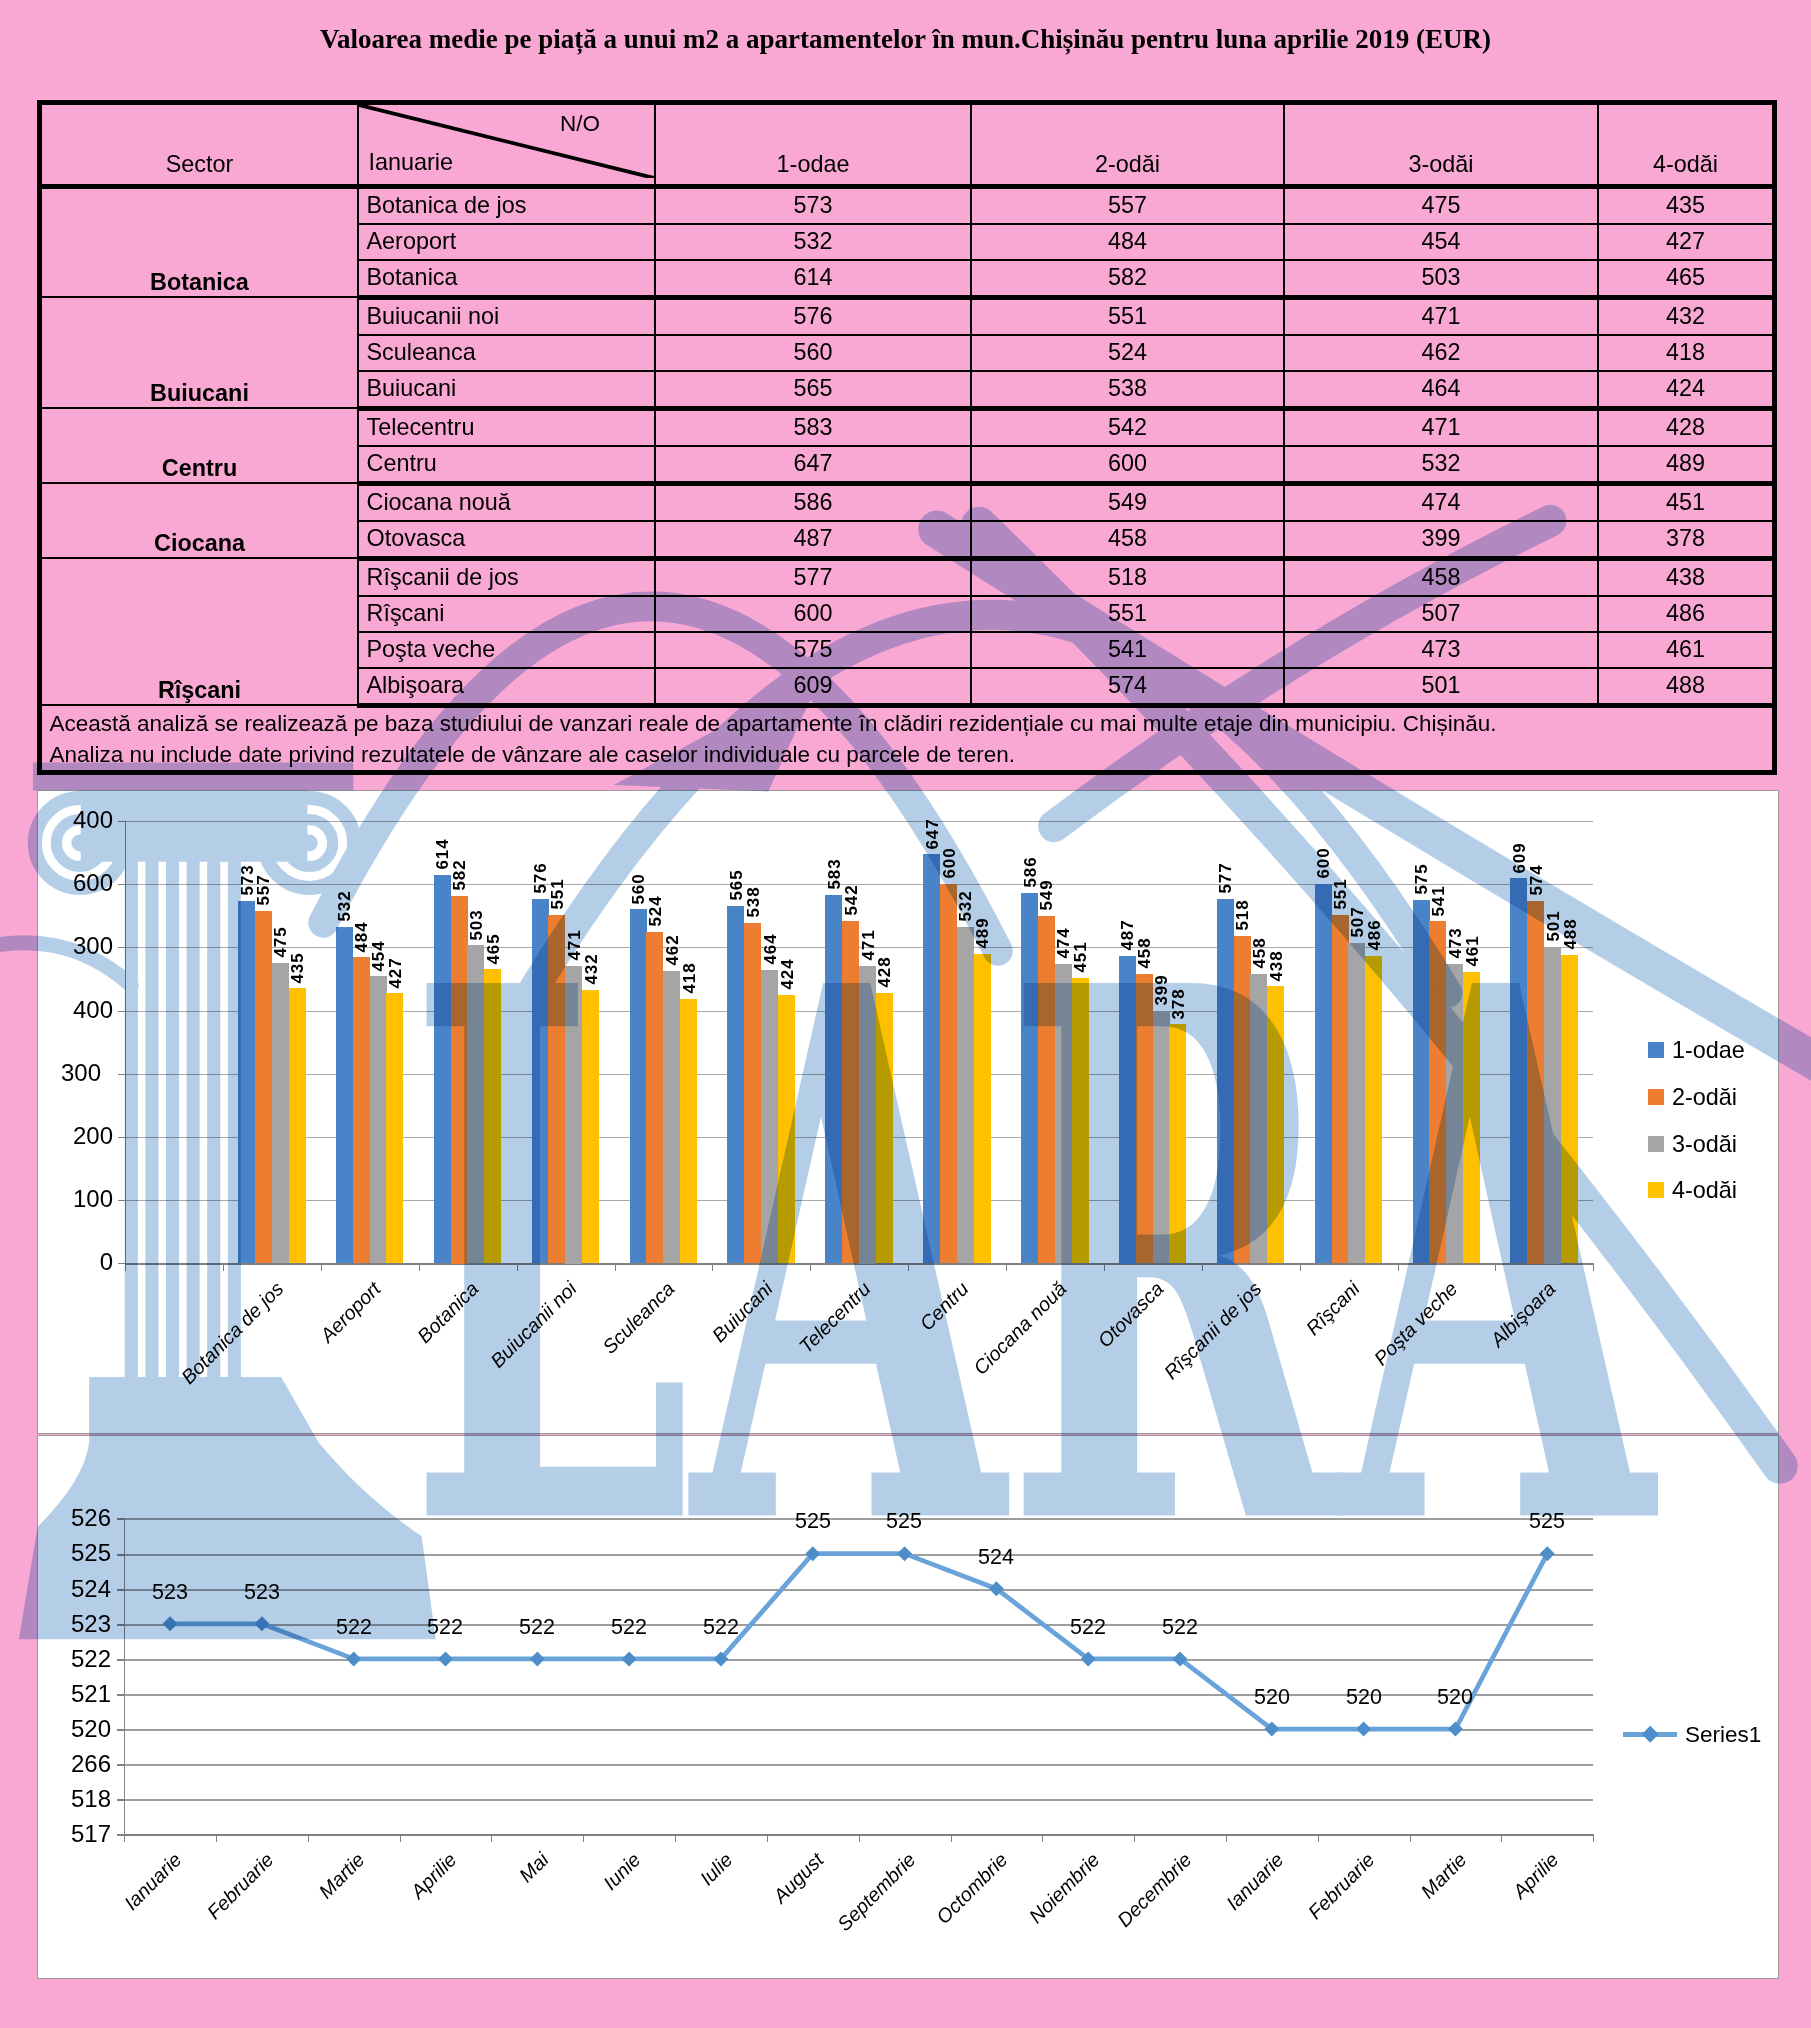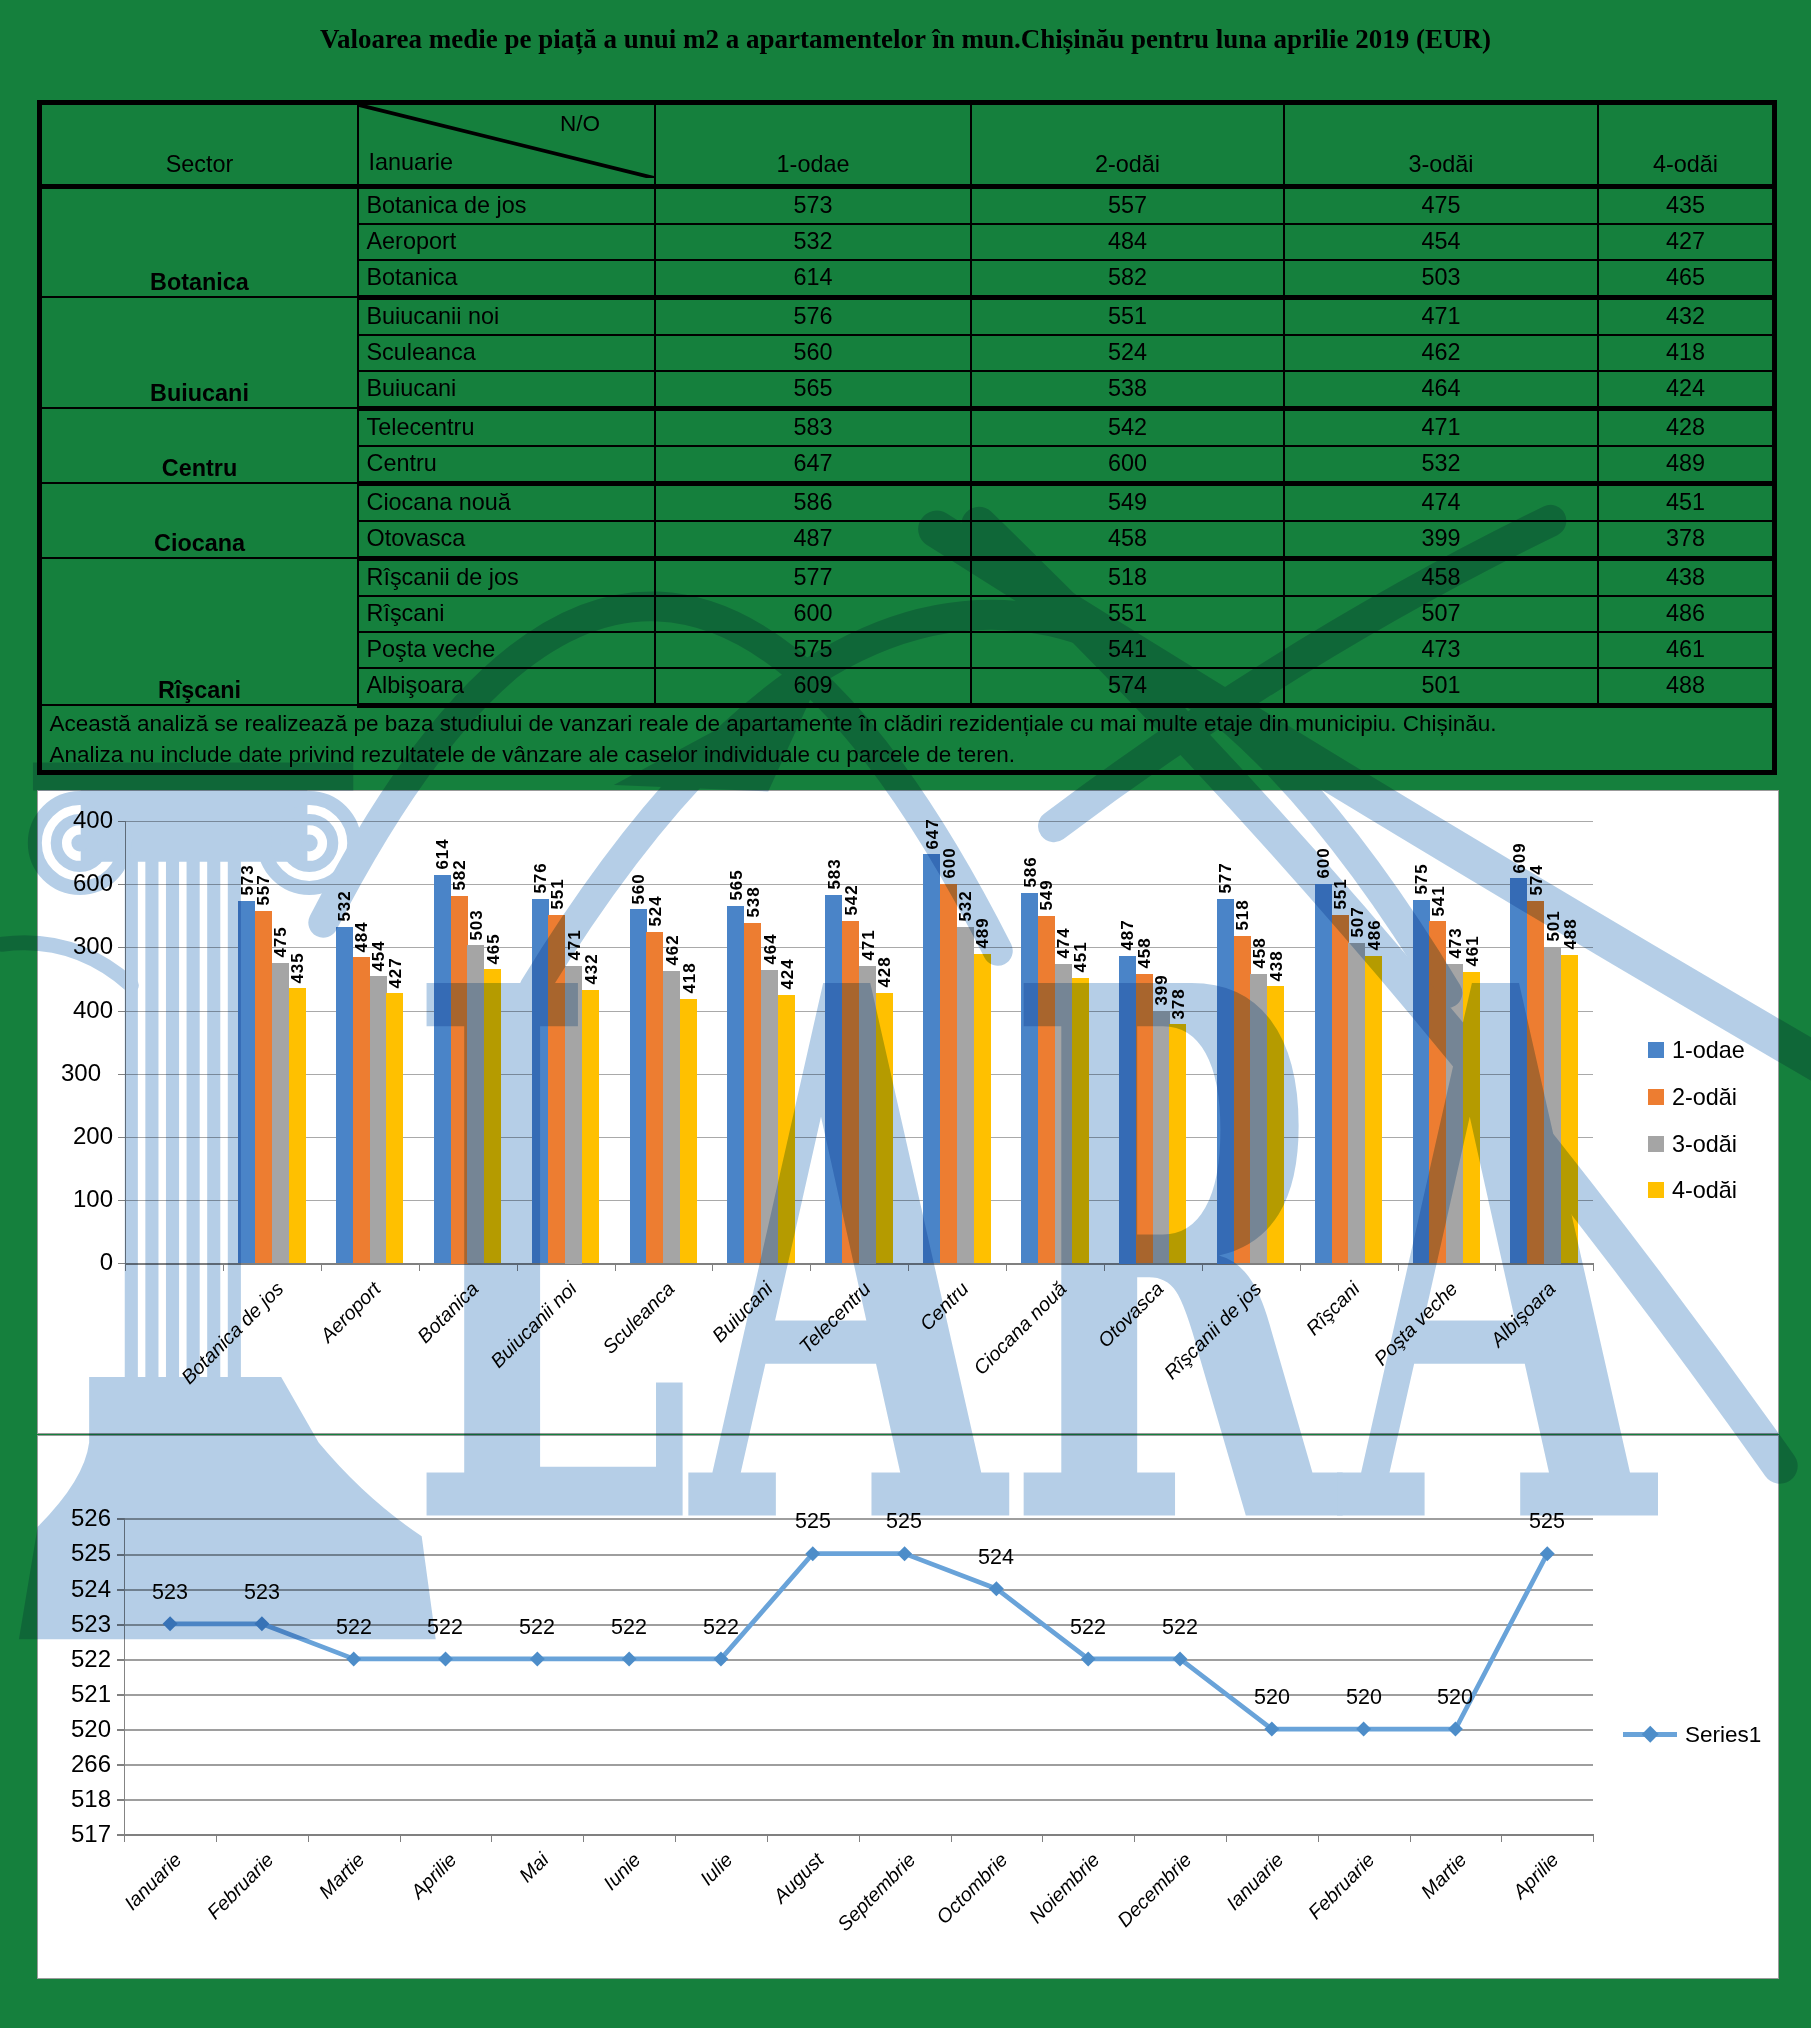--- a/index.html
+++ b/index.html
@@ -1,16 +1,16 @@
 <!DOCTYPE html>
 <html style="font-size:15px"><head>
 <meta charset="utf-8">
 <style>
   html,body{margin:0;padding:0;background:#fff;}
-  #page{position:relative;width:1811px;height:2028px;background:#15803d;overflow:hidden;
+  #page{position:relative;width:1811px;height:2028px;background:#f9a8d4;overflow:hidden;
         font-family:"Liberation Sans",sans-serif;color:#000;}
   #main-title{position:absolute;top:24px;left:0;width:100%;text-align:center;
         font-family:"Liberation Serif",serif;font-weight:bold;font-size:27px;}
   
   #price-table{position:absolute;left:37px;top:100px;width:1740px;border-collapse:collapse;
         table-layout:fixed;border:5.6px solid #000;font-size:23.4px;}
   #price-table td,#price-table th{border:2.8px solid #000;padding:0 7.5px;height:34px;overflow:hidden;white-space:nowrap;}
   #price-table tr.group-end td{border-bottom-width:5.6px;}
   #price-table tr.head th{border-bottom-width:5.6px;height:73px;vertical-align:bottom;padding-bottom:5.6px;font-weight:normal;}
   #price-table th.sector-h{font-weight:bold;text-align:center;}

